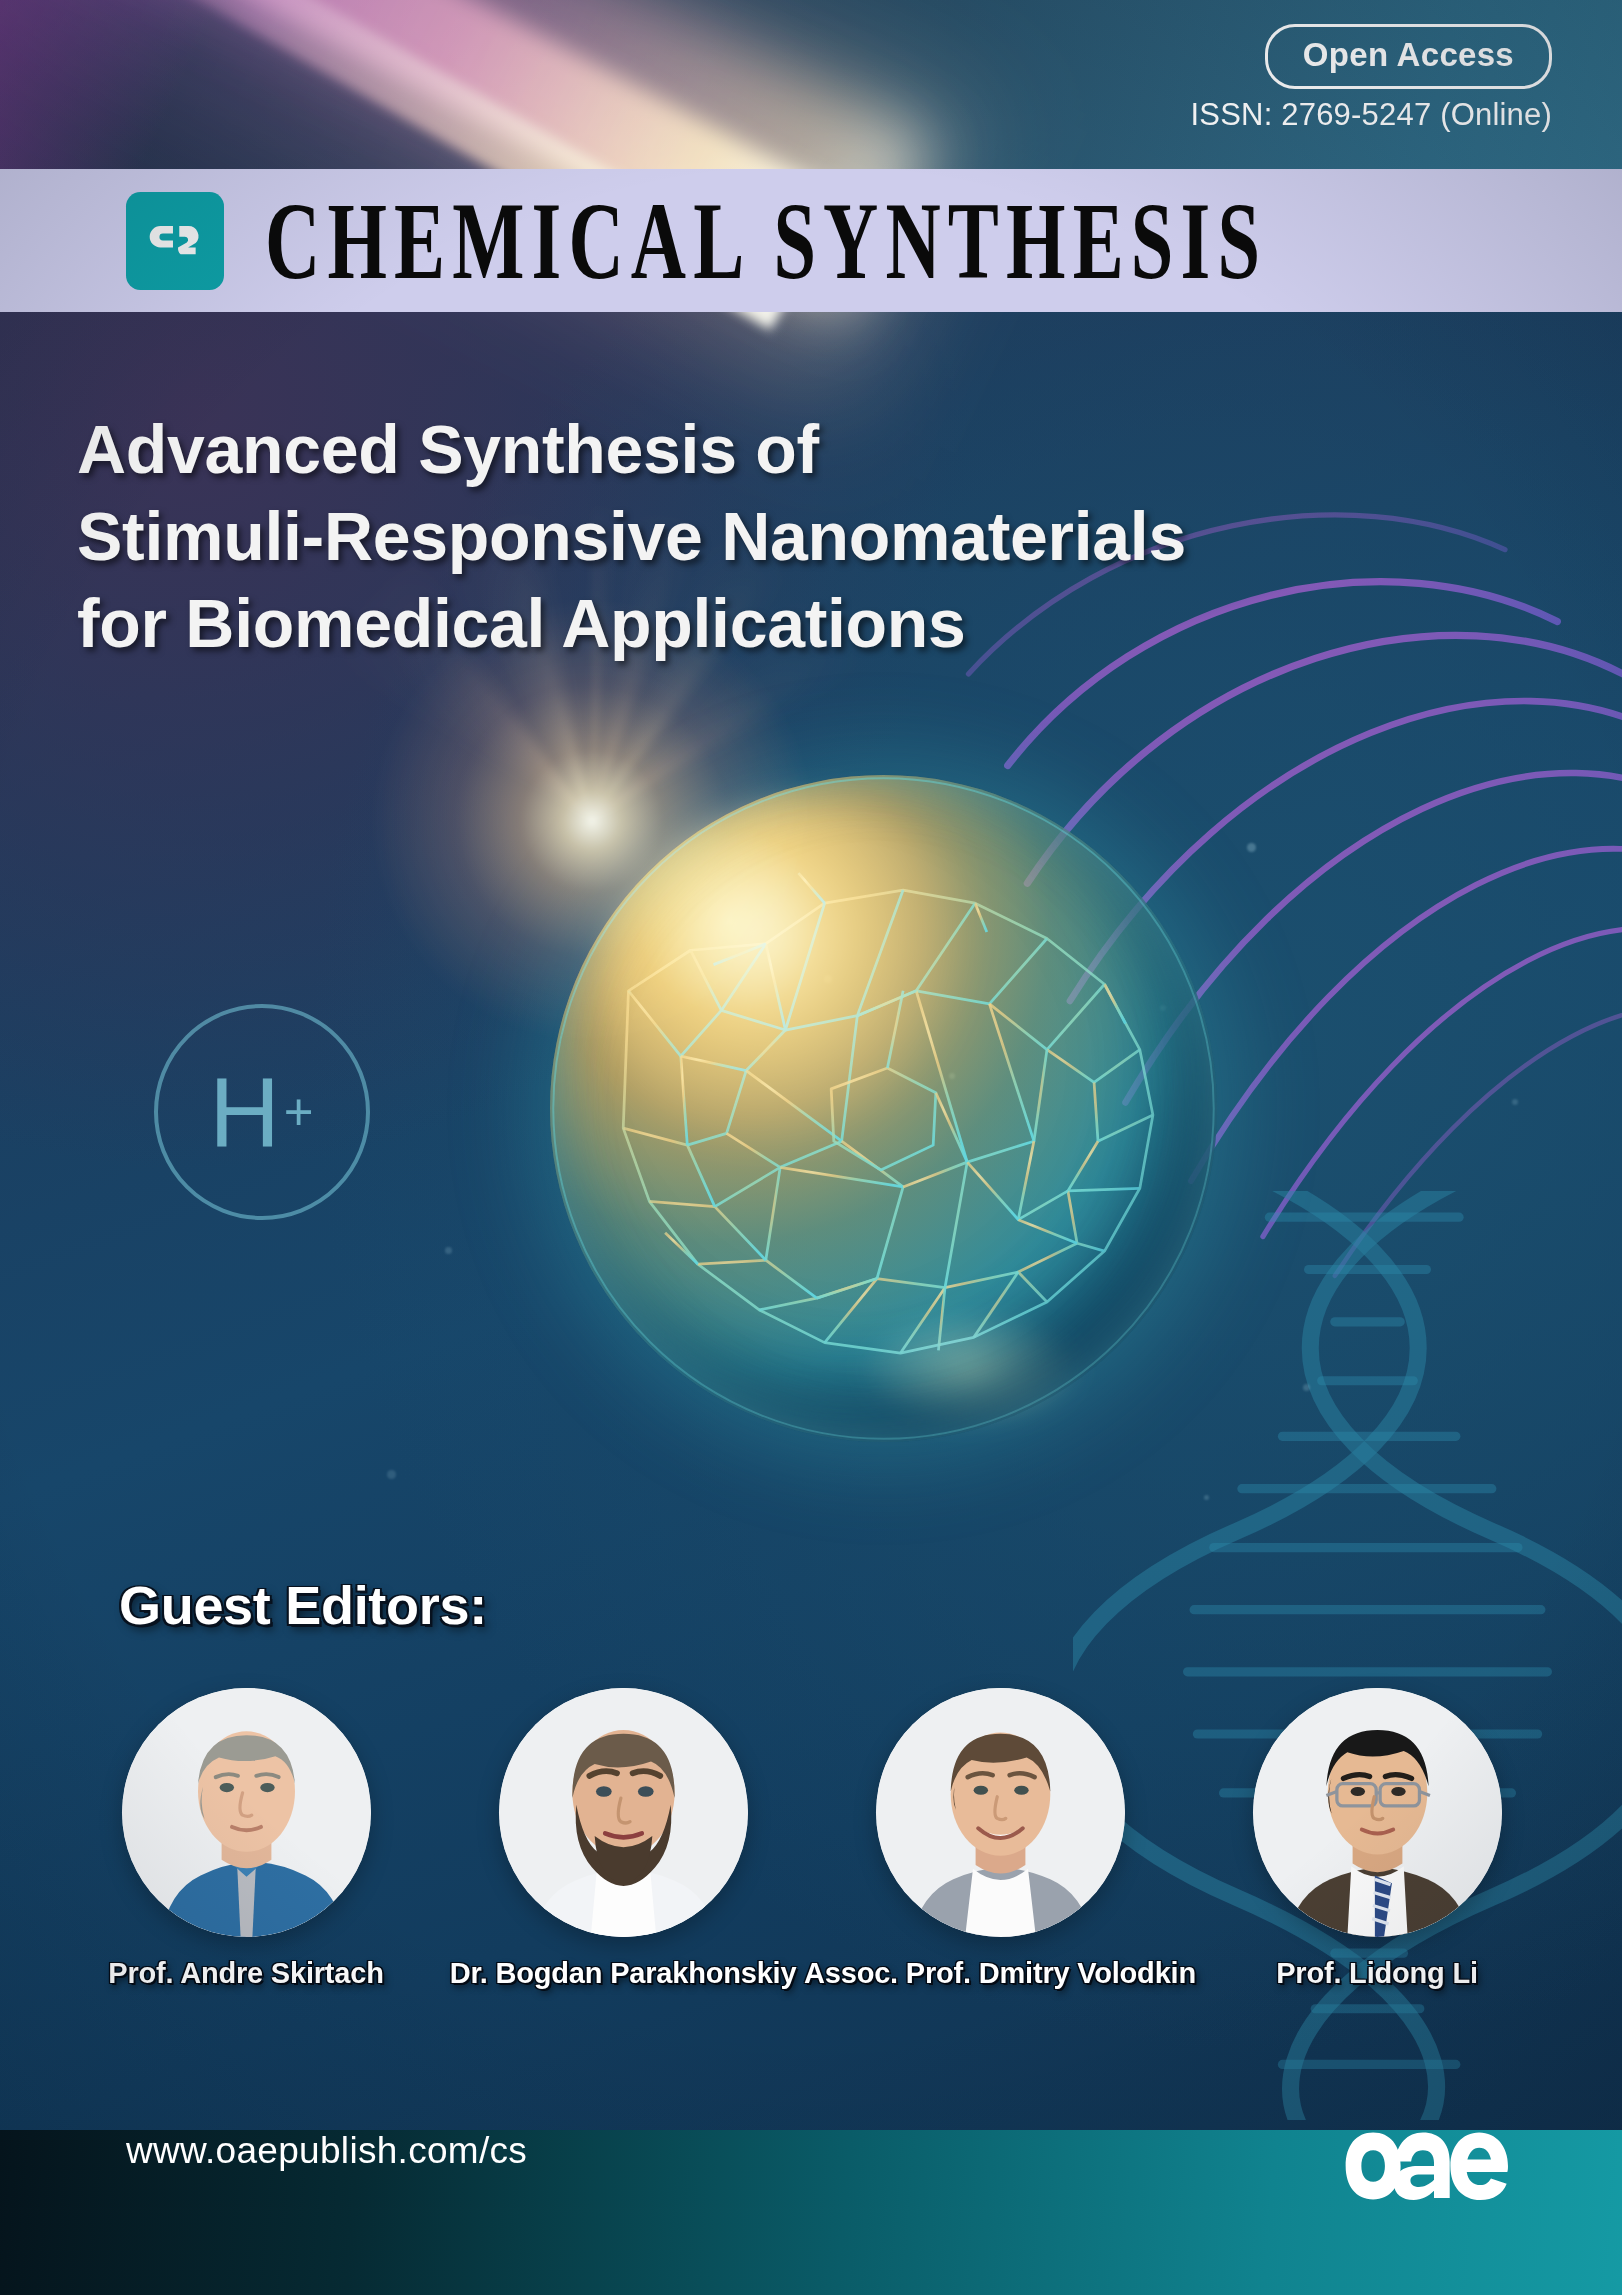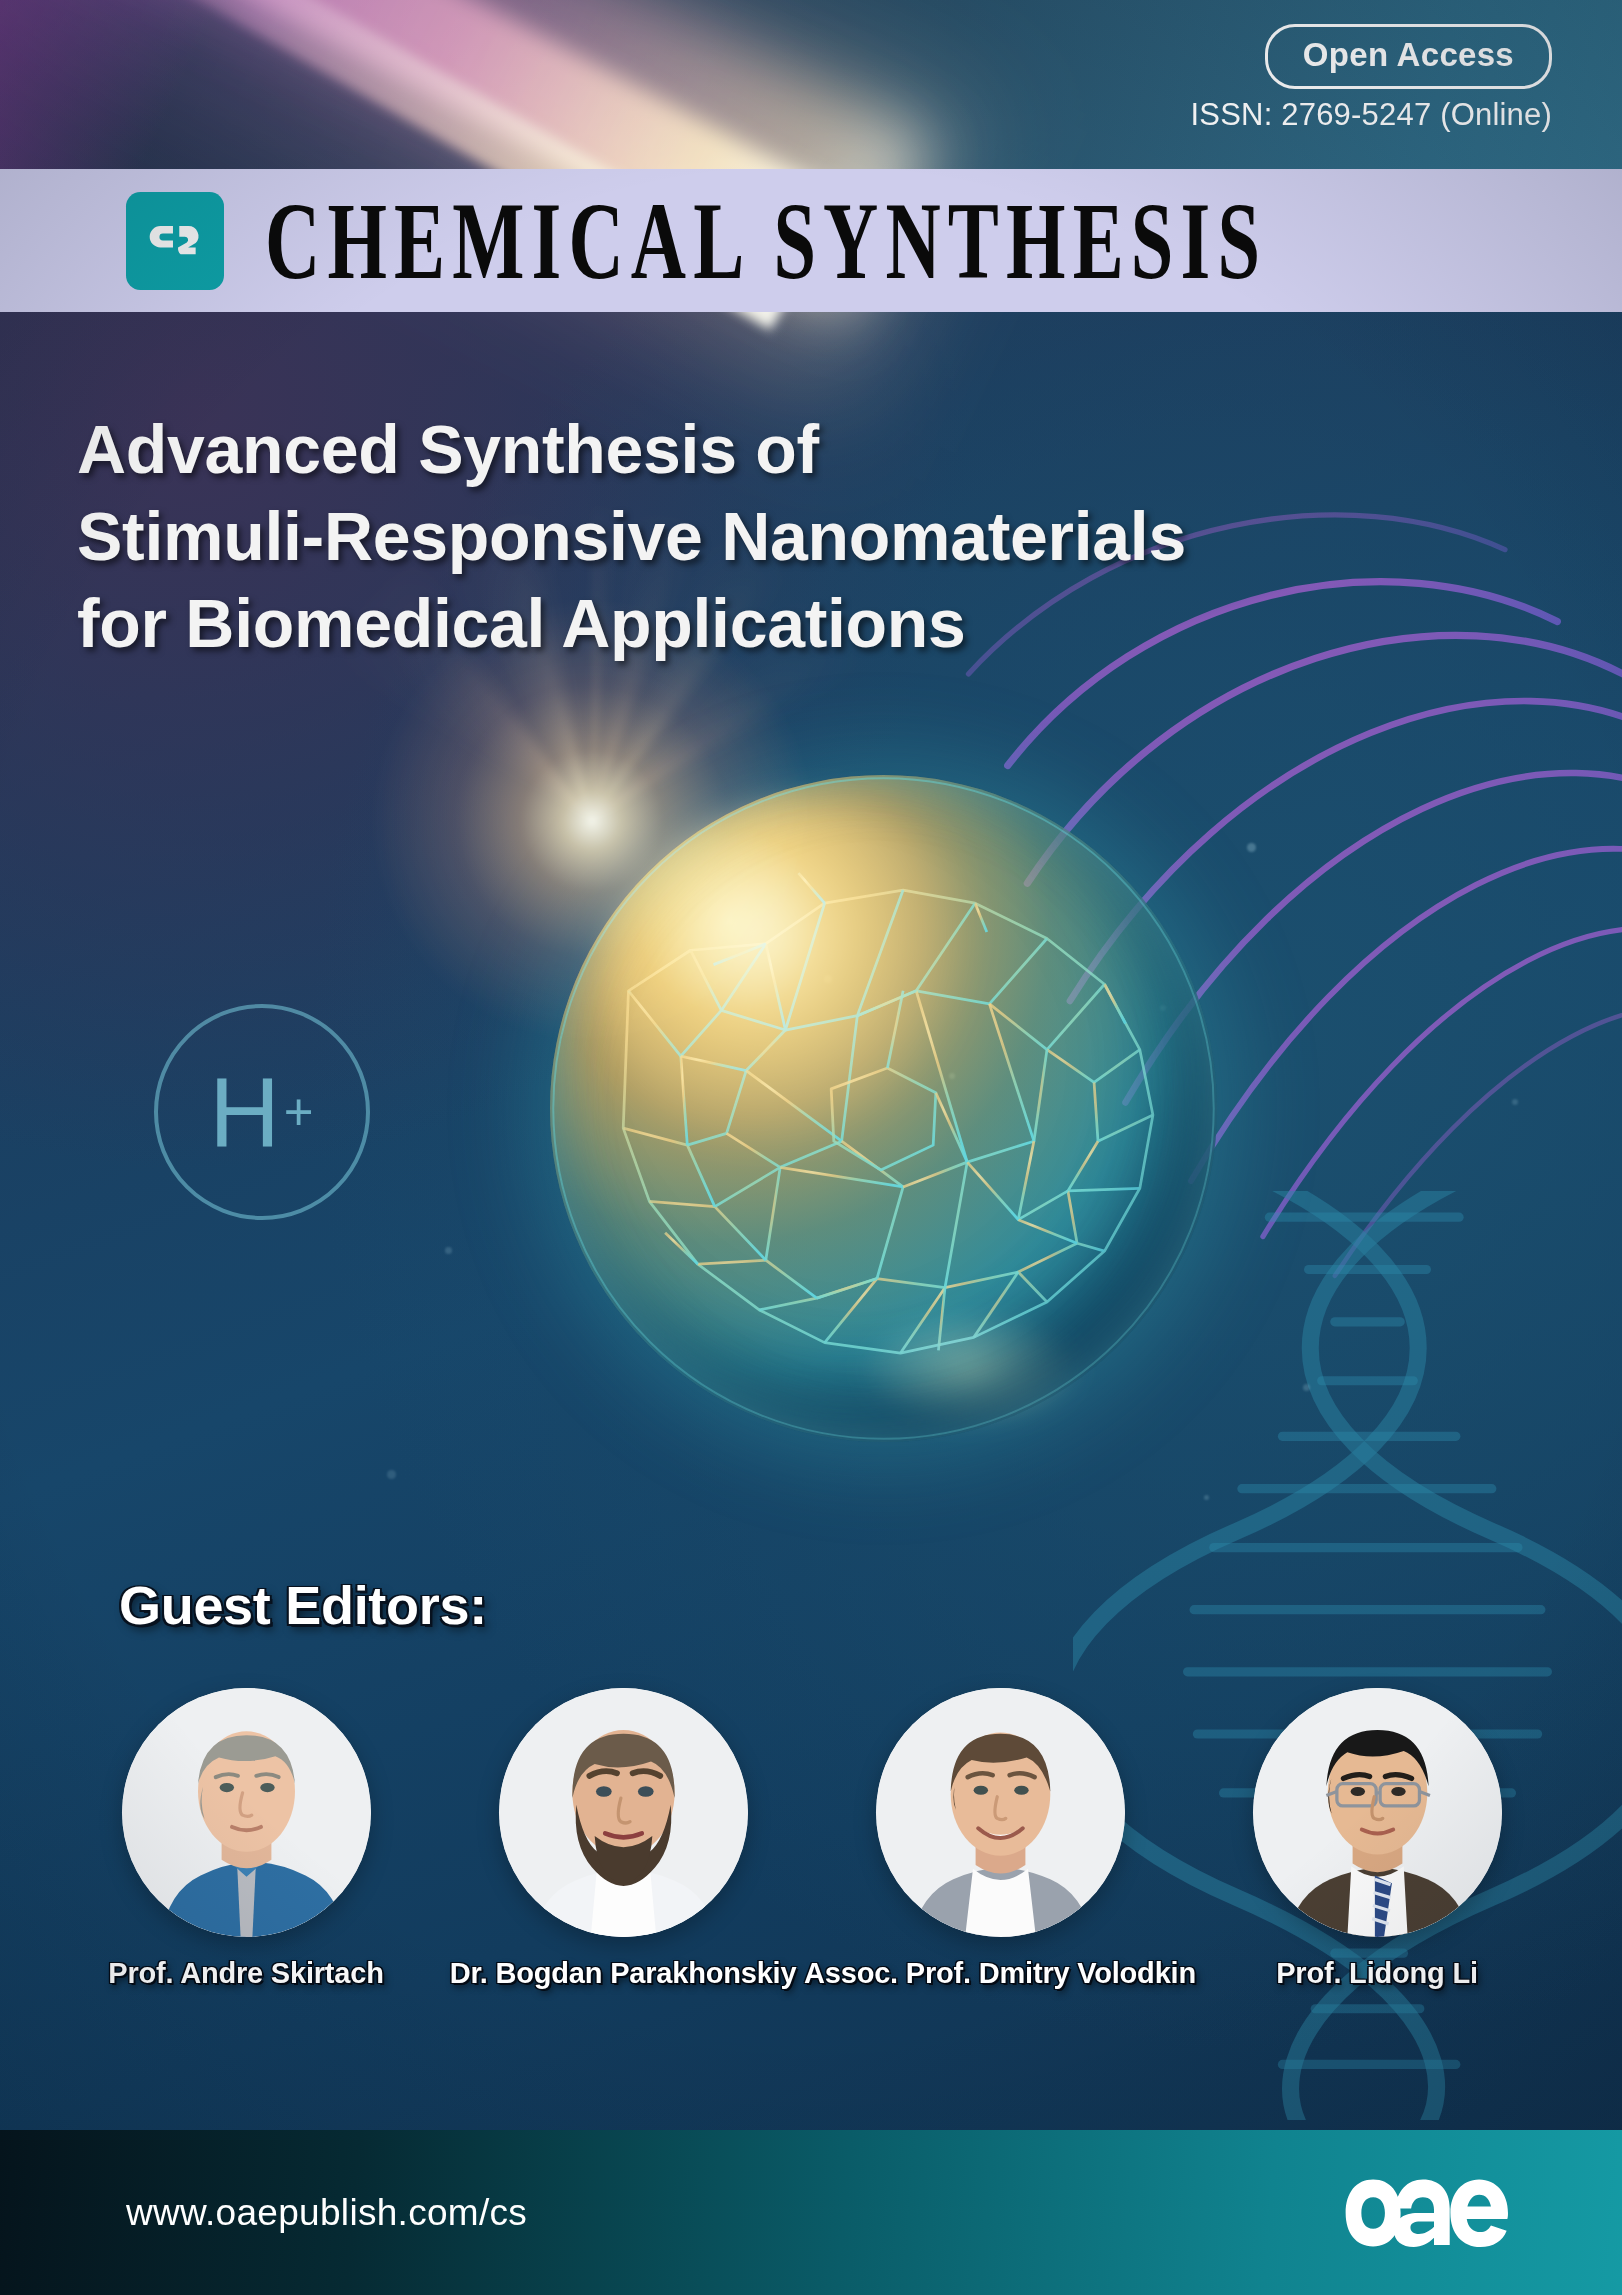--- a/index.html
+++ b/index.html
@@ -200,21 +200,21 @@
     margin-top:19.6px;
     color:#ffffff; font-size:29px; font-weight:700; text-align:center;
     line-height:1.15; letter-spacing:-0.2px; white-space:nowrap;
     text-shadow: 0 0 1.3px #050c16, 2px 2px 0 #050c16, -1.3px -1.3px 0 #050c16, 1.3px -1.3px 0 #050c16, -1.3px 1.3px 0 #050c16, 2.6px 3.9px 7.9px rgba(0,0,0,.65);
   }
 
   
   .footer{
     position:absolute; left:0; bottom:0; width:100%; height:165px;
     background:linear-gradient(95deg, #05141c 0%, #062a33 22%, #0a5c68 52%, #10838f 78%, #159aa4 100%);
-    display:flex; align-items:center;
+    display:flex; 
   }
   .footer-url{
     margin-left:126px;
     color:#ffffff; font-size:37px; font-weight:400; letter-spacing:0.3px;
   }
   .footer-logo{ margin-left:auto; margin-right:115px; width:165px; height:72px; }
   .footer-logo svg{ width:100%; height:100%; display:block; }
 
   
   .vignette{

